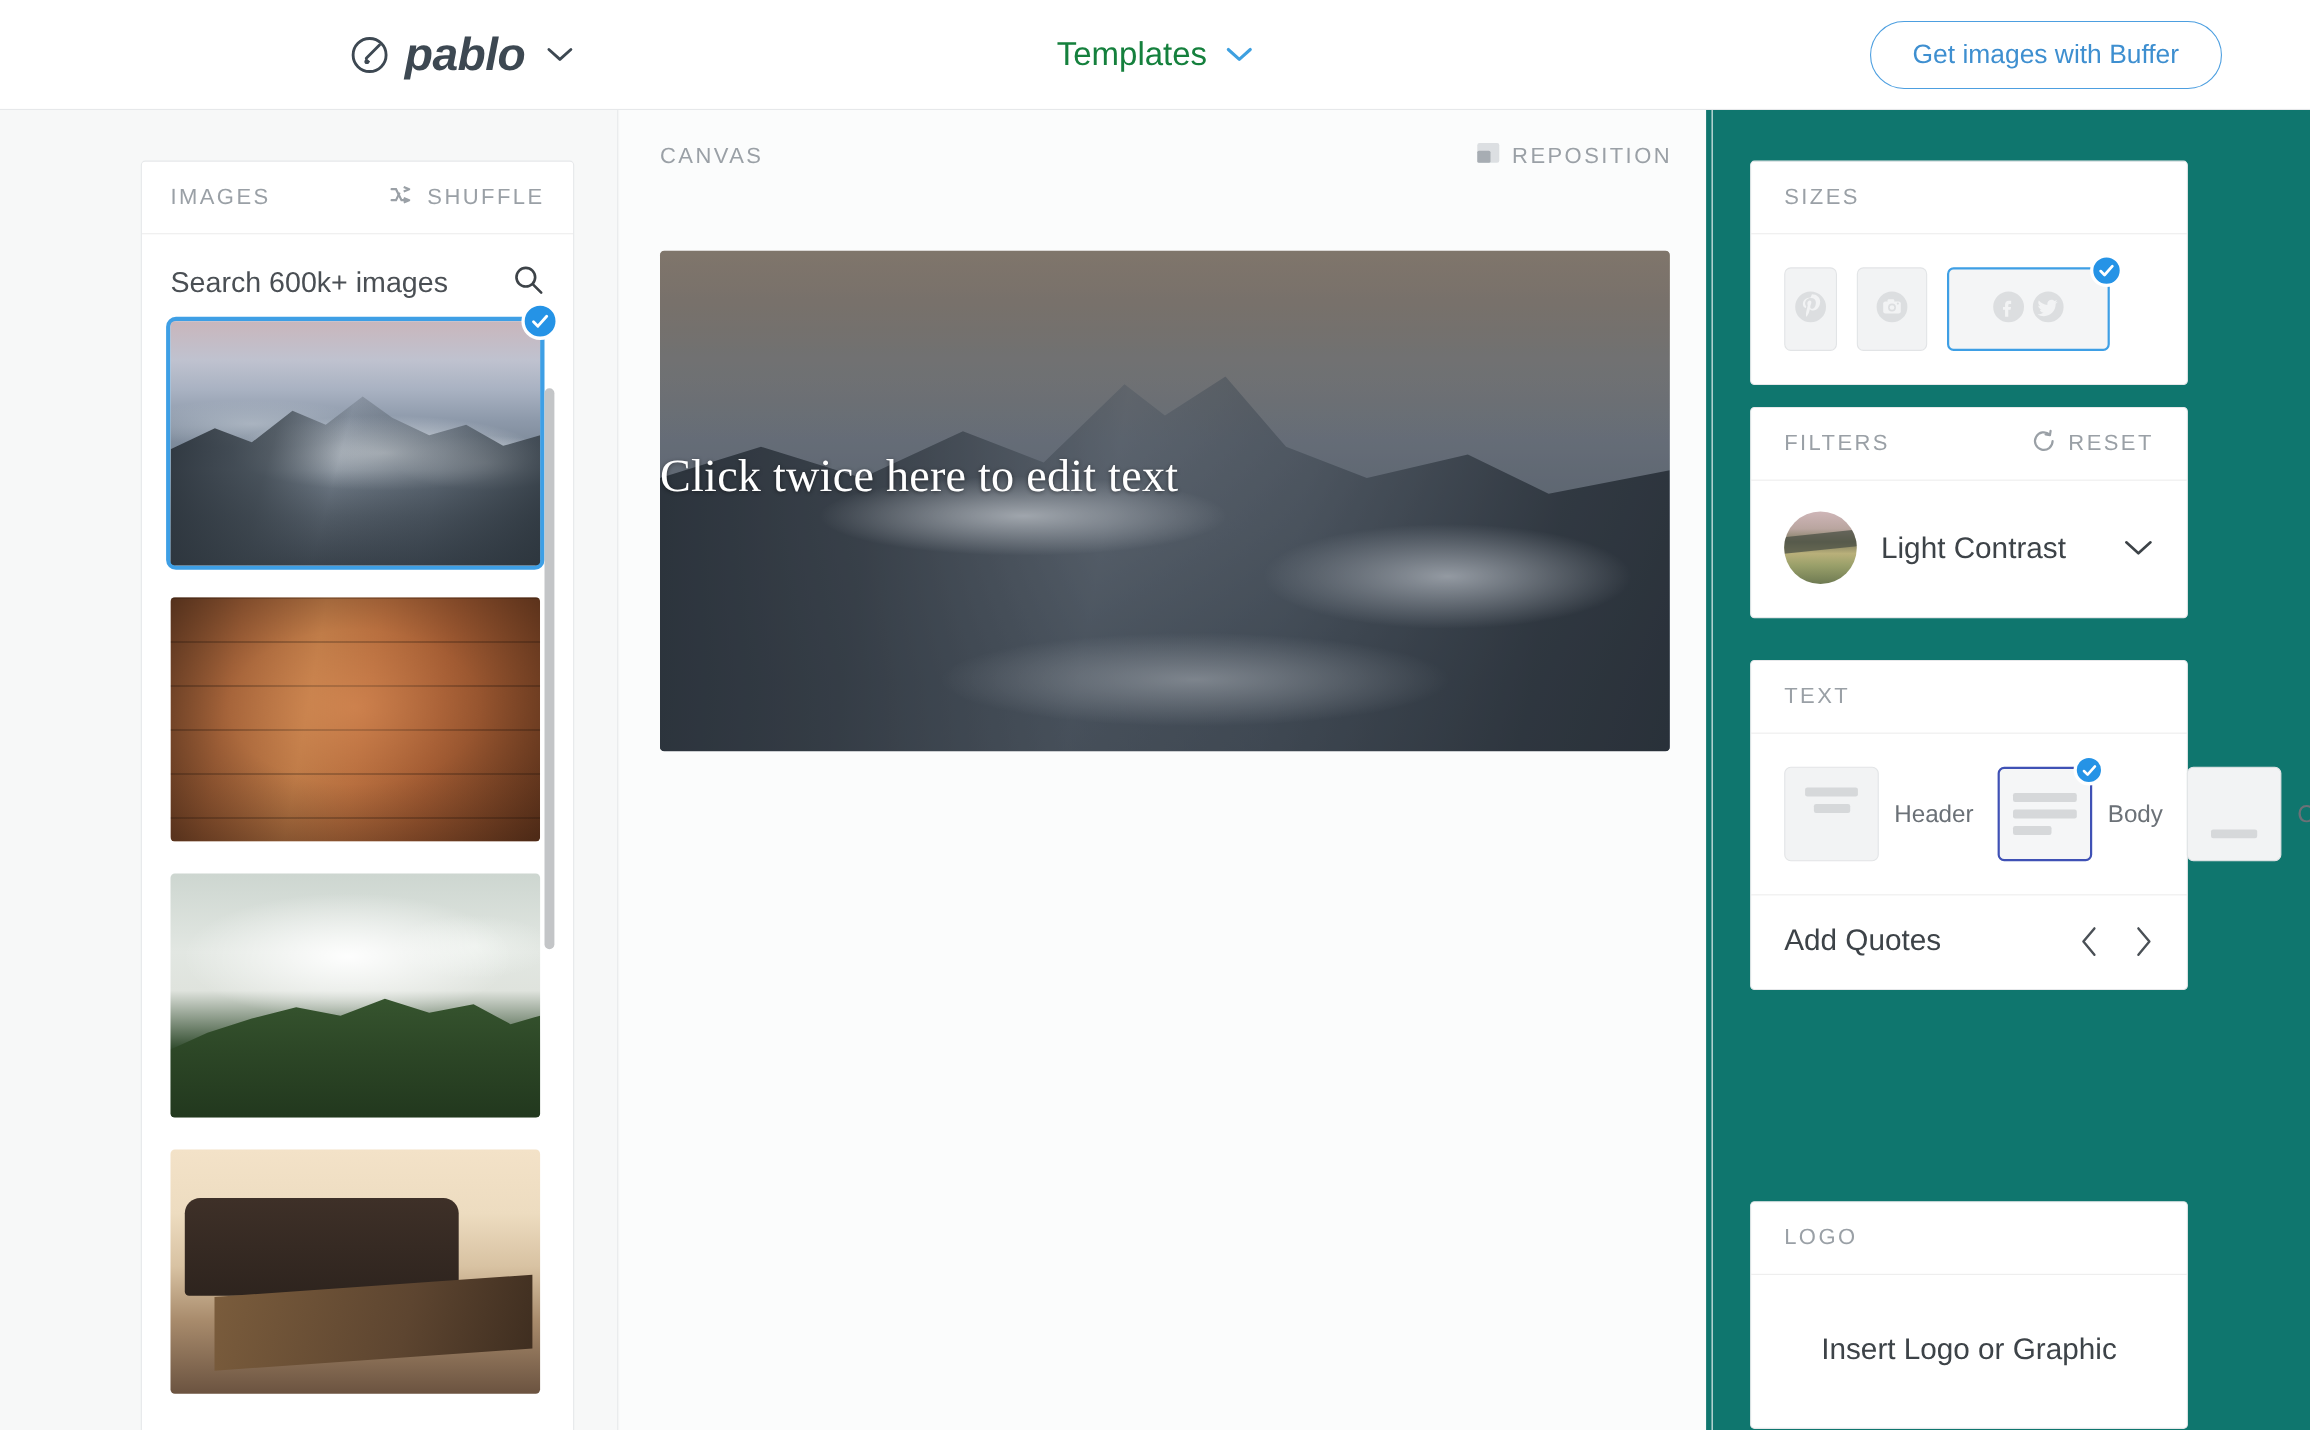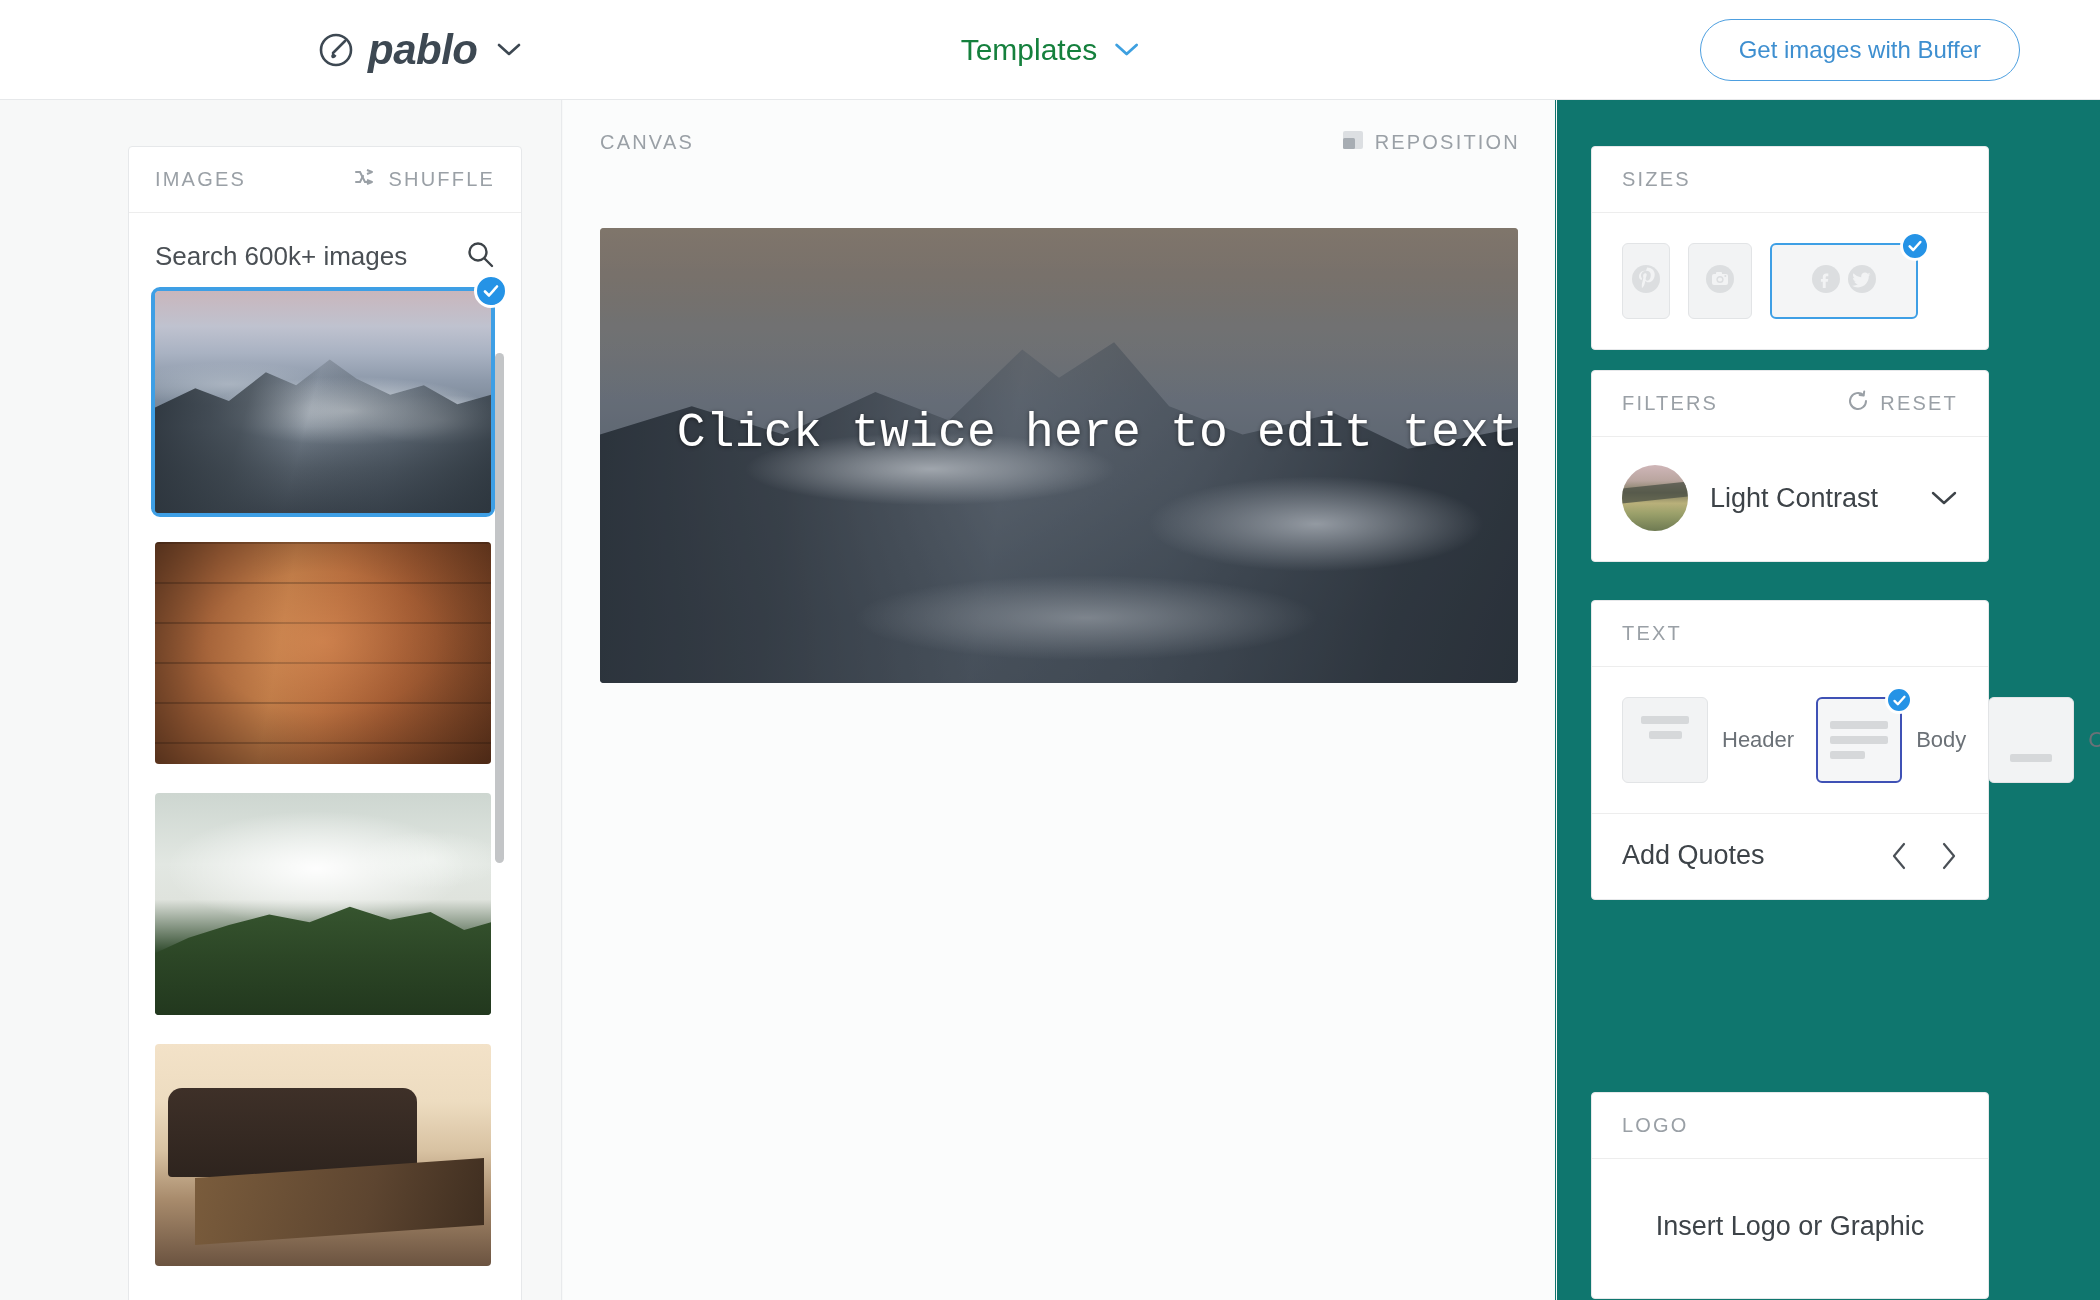--- a/index.html
+++ b/index.html
@@ -62,21 +62,21 @@
   .col-left {
     position: absolute; left: 0; top: 0;
     width: 562px; height: 1200px;
     background: #f7f8f8;
     border-right: 1px solid #e8eaec;
   }
   .col-center {
     position: absolute; left: 563px; top: 0;
     width: 993px; height: 1200px;
     background: #fbfcfc;
-    border-right: 1px solid #0f766e;
+    border-right: 5px solid #0f766e;
   }
   .col-right {
     position: absolute; left: 1557px; top: 0;
     width: 623px; height: 1200px;
     background: #0f766e;
   }
 
   
   .images-card {
     position: absolute; left: 128px; top: 46px;
@@ -260,23 +260,23 @@
     position: absolute; left: 18%; bottom: 4%; width: 70%; height: 26%;
     background: radial-gradient(ellipse 50% 50% at 50% 60%, rgba(228,233,238,.55) 0%, rgba(228,233,238,0) 72%);
   }
   .canvas-stage .dim {
     position: absolute; inset: 0;
     background: rgba(46,54,62,.30);
   }
   .canvas-text {
     position: absolute; left: 0; right: 0; top: 45%;
     transform: translateY(-50%);
-    text-align: right;
-    font-family: Liberation Mono, monospace;
-    font-size: 48px;
+    text-align: left;
+    font-family: Liberation Serif, serif;
+    font-size: 42px;
     color: #ffffff;
     text-shadow: 0 1px 4px rgba(0,0,0,.45);
     letter-spacing: 0.2px;
     cursor: text;
     z-index: 4;
   }
 
   
   .rcard {
     position: absolute; left: 34px;

